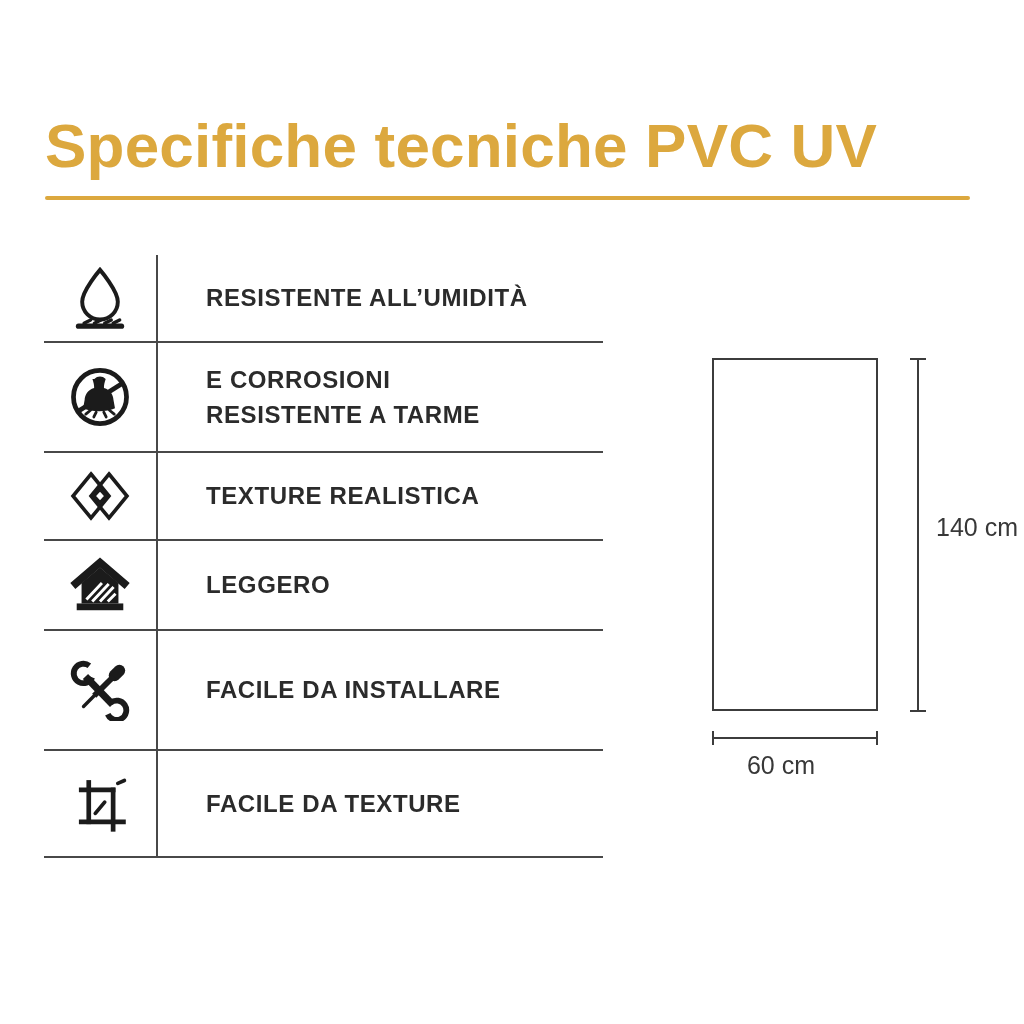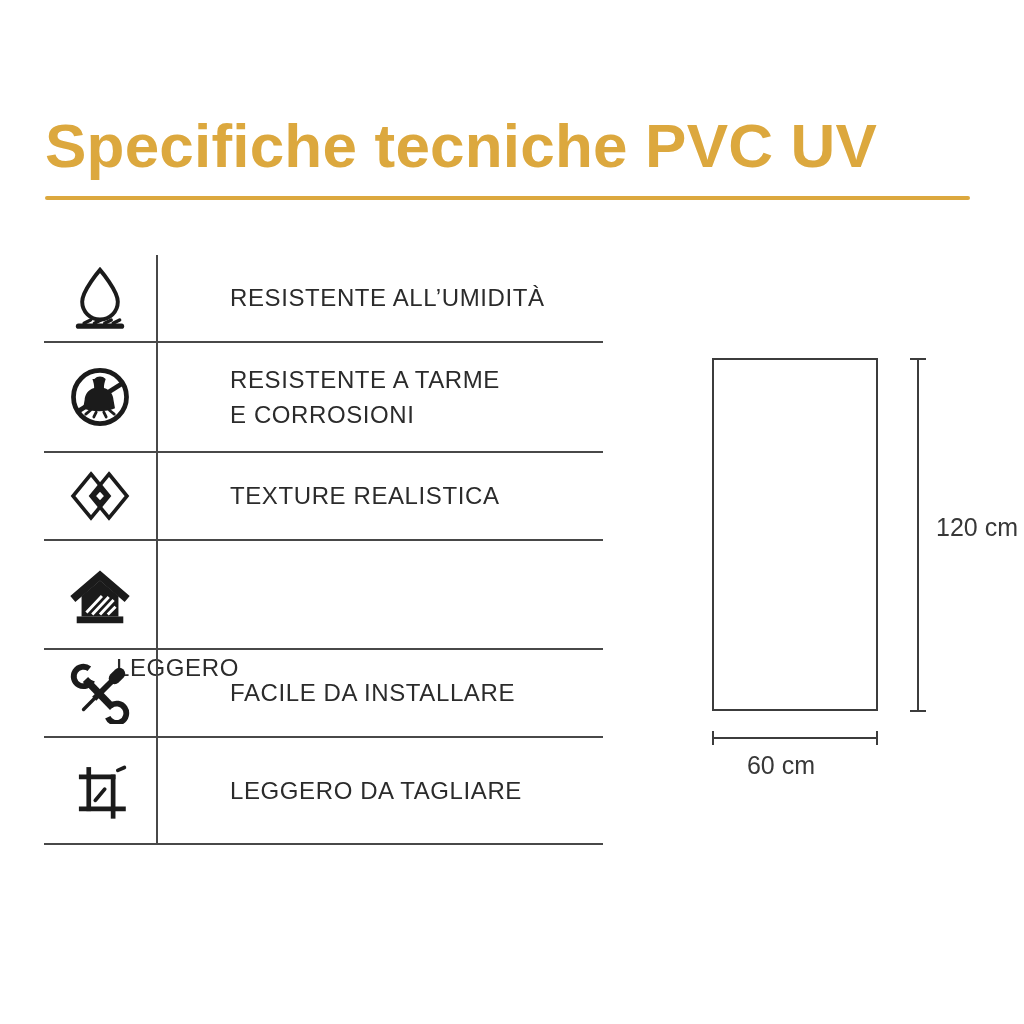--- a/index.html
+++ b/index.html
@@ -26,34 +26,34 @@
   .features{
     position:absolute;left:44px;top:255px;width:559px;
   }
   .feature-row{
     display:flex;align-items:stretch;box-sizing:border-box;
     border-bottom:2px solid var(--line);
   }
   .feature-row:nth-child(1){height:88px;}
   .feature-row:nth-child(2){height:110px;}
   .feature-row:nth-child(3){height:88px;}
-  .feature-row:nth-child(4){height:109px;flex-direction:column;}
-  .feature-row:nth-child(5){height:88px;}
+  .feature-row:nth-child(4){height:90px;}
+  .feature-row:nth-child(5){height:120px;}
   .feature-row:nth-child(6){height:107px;}
   .icon-cell{
     flex:0 0 114px;width:114px;display:flex;align-items:center;justify-content:center;
     border-right:2px solid var(--line);box-sizing:border-box;
   }
   .text-cell{
     flex:1;display:flex;flex-direction:column;justify-content:center;
     padding-left:48px;gap:9px;
   }
   .feature-line{
-    font-size:24px;font-weight:400;color:var(--text);
-    letter-spacing:0.6px;line-height:1.05;white-space:nowrap;margin-left:24px;
+    font-size:24px;font-weight:700;color:var(--text);
+    letter-spacing:0.6px;line-height:1.05;white-space:nowrap;
   }
   .feature-line:empty{display:none;}
   svg{display:block;}
   .stroke{stroke:var(--ink);fill:none;}
   .fill{fill:var(--ink);stroke:none;}
   
   .panel-rect{
     position:absolute;left:712px;top:358px;width:162px;height:349px;
     border:2px solid var(--dim);background:#ffffff;
   }
@@ -104,22 +104,22 @@
   <div class="feature-row">
     <div class="icon-cell">
       <svg width="72" height="72" viewBox="0 0 76 76">
         <circle class="stroke" stroke-width="5" cx="38" cy="38" r="28"></circle>
         <path class="stroke" stroke-width="5" d="M15 53 L61 24"></path>
         <path class="fill" d="M32 19 c3.5 -3.5 8.5 -3.5 12 0 c-1.2 3.4 -2 6.6 -1.8 9.6 c6.8 2 9.8 7.4 10 12.4 l1.6 9 c-8 4 -25.6 4 -33.6 0 l1.6 -9 c0.2 -5 3.2 -10.4 10 -12.4 c0.2 -3 -0.6 -6.2 -1.8 -9.6 z"></path>
         <path class="stroke" stroke-width="3" stroke-linecap="round" d="M28 52 l-5 4 M34 54 l-2.5 5 M42 54 l2.5 5 M48 52 l5 4"></path>
       </svg>
     </div>
     <div class="text-cell">
+      <div class="feature-line">E CORROSIONI</div>
       <div class="feature-line">RESISTENTE A TARME</div>
-      <div class="feature-line">E CORROSIONI</div>
     </div>
   </div>
 
   <div class="feature-row">
     <div class="icon-cell">
       <svg width="64" height="58" viewBox="0 0 64 58">
         <path class="stroke" stroke-width="3.6" d="M23 7 L41 29 L23 51 L5 29 Z"></path>
         <path class="stroke" stroke-width="3.6" d="M41 7 L59 29 L41 51 L23 29 Z"></path>
         <path class="stroke" stroke-width="3.2" d="M32 22.5 L38 29 L32 35.5 L26 29 Z"></path>
       </svg>
@@ -167,26 +167,26 @@
       <svg width="60" height="62" viewBox="0 0 64 66">
         <path class="stroke" stroke-width="5" stroke-linecap="square" d="M20 10 V52"></path>
         <path class="stroke" stroke-width="5" stroke-linecap="square" d="M12 18 H46"></path>
         <path class="stroke" stroke-width="5" stroke-linecap="square" d="M46 18 V60"></path>
         <path class="stroke" stroke-width="5" stroke-linecap="square" d="M12 52 H57"></path>
         <path class="stroke" stroke-width="4" stroke-linecap="round" d="M27 43 L37 31"></path>
         <path class="stroke" stroke-width="4" stroke-linecap="round" d="M51 11 L58 8"></path>
       </svg>
     </div>
     <div class="text-cell">
-      <div class="feature-line">LEGGERO DA TAGLIARE</div>
+      <div class="feature-line">FACILE DA TEXTURE</div>
 
     </div>
   </div>
 
 </div>
 
 <div>
   <div class="panel-rect"></div>
   <div class="vdim"></div>
-  <div class="dim-label height">120 cm</div>
+  <div class="dim-label height">140 cm</div>
   <div class="hdim"></div>
   <div class="dim-label width">60 cm</div>
 </div>
 
 </body></html>

